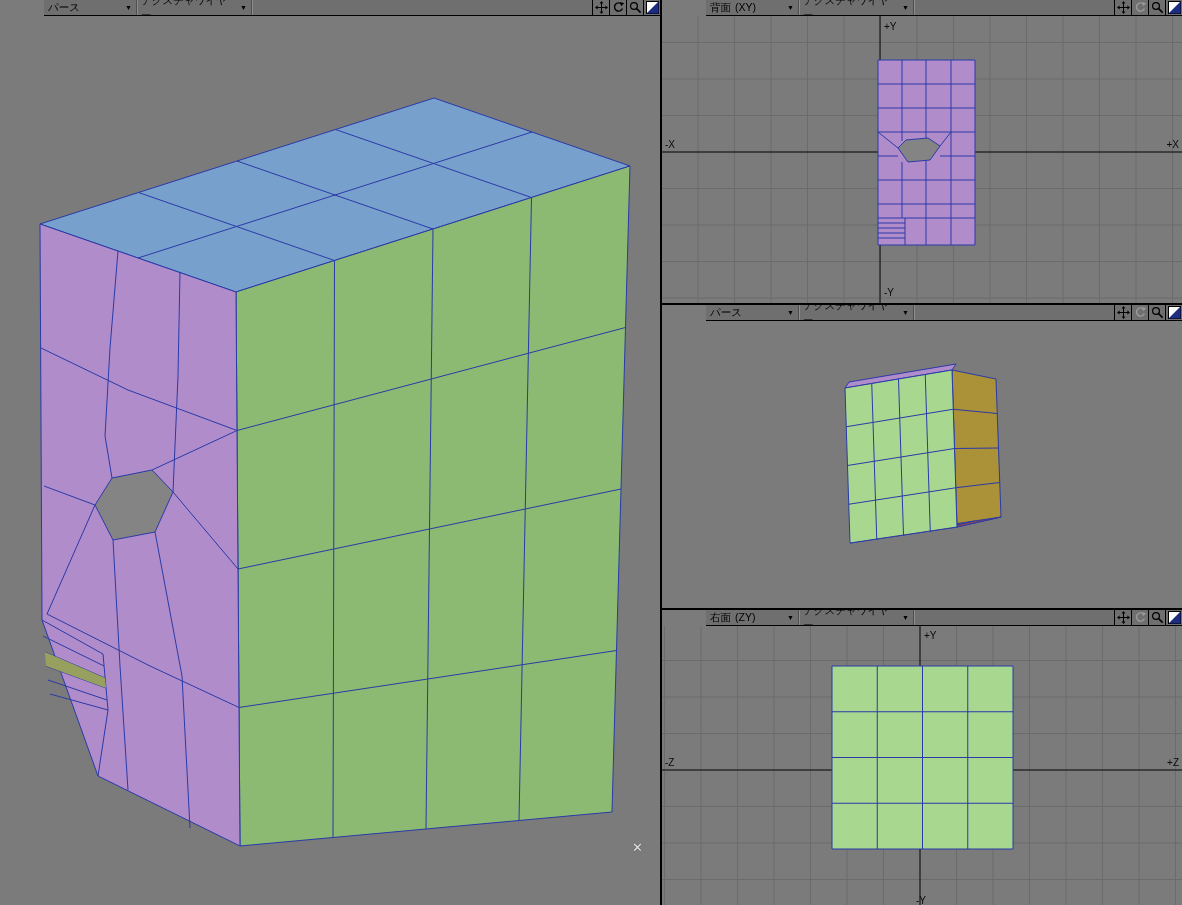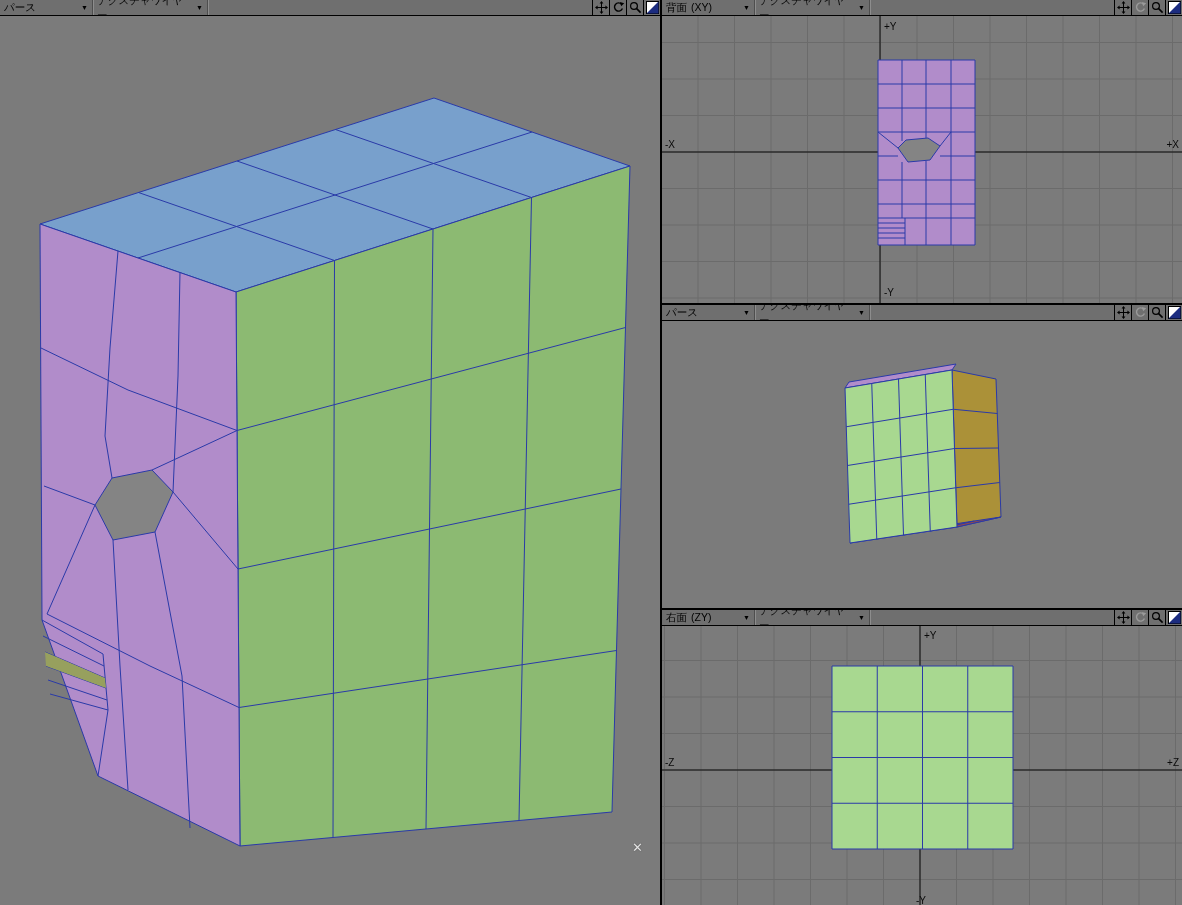--- a/index.html
+++ b/index.html
@@ -2,21 +2,21 @@
 <html style="--viewport-bg: #7b7b7b; --header-bg: #6f6f6f; --grid-line: #6b6b6b; --wire: #2a3aa8; --axis: #0a0a0a; --face-purple: #b18cca; --face-blue: #78a0cc; --face-green: #8cba72; --face-light-green: #a8d890; --face-olive: #ab9138; --face-red: #94494b; --hole-gray: #848484; --stair-sliver: #97a05e;"><head>
 <meta charset="utf-8">
 <style>
   html,body{margin:0;padding:0;background:#000;}
   .app{position:relative;width:1182px;height:905px;background:#000;display:grid;
        grid-template-columns:660px 520px;gap:2px;overflow:hidden;
        font-family:"Liberation Sans",sans-serif;box-shadow:inset 0 0 0 1px #000;}
   .right-col{display:grid;grid-template-rows:303px 303px 295px;gap:2px;}
   .viewport{display:flex;flex-direction:column;background:var(--viewport-bg);overflow:hidden;}
   .vp-header{height:15px;flex:none;background:var(--header-bg);border-bottom:1px solid #000;
-             display:flex;align-items:stretch;font-size:10.5px;color:#000;line-height:15px;}
+             display:flex;align-items:stretch;font-size:10.5px;color:#000;line-height:15px;margin-left:44px;}
   .dropdown{display:flex;align-items:center;gap:4px;padding:0 4px;
             border-right:1px solid #4e4e4e;box-shadow:1px 0 0 0 #8d8d8d;cursor:default;}
   .view-select{width:84px;}
   .display-select{width:106px;}
   .suffix:empty{display:none;}
   .arrow{margin-left:auto;font-size:7px;line-height:15px;}
   .spacer{flex:1;}
   .icon-btn{width:16px;flex:none;display:flex;align-items:center;justify-content:center;
             border-left:1px solid #000;color:#000;}
   .icon-btn.disabled{color:#9a9a9a;}

